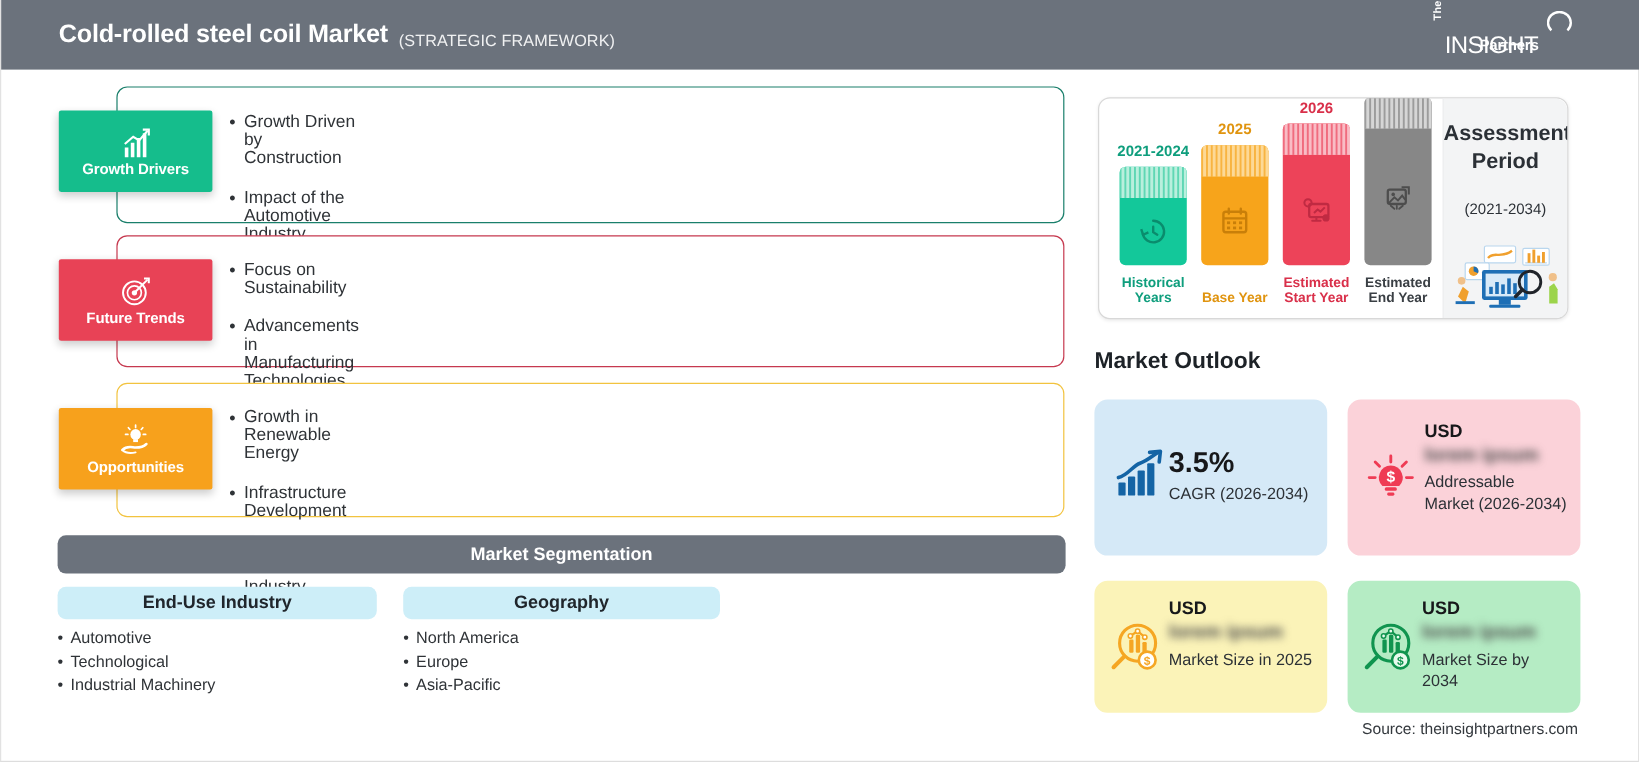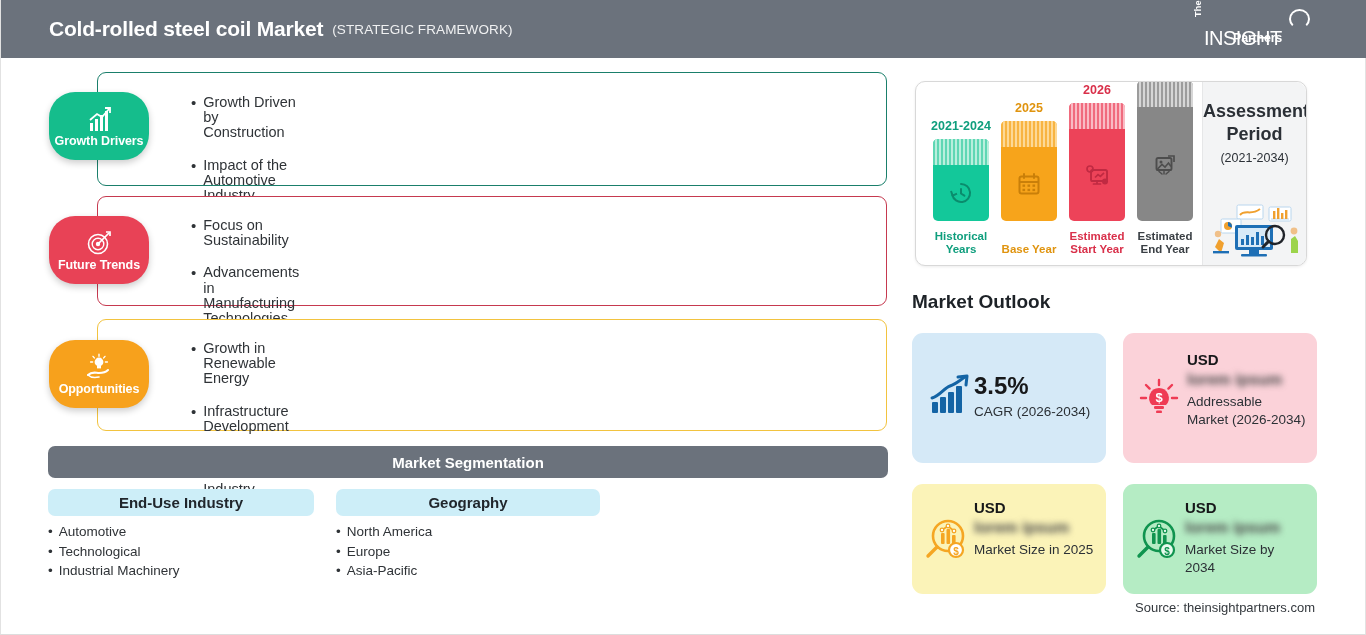--- a/index.html
+++ b/index.html
@@ -20,21 +20,21 @@
 
   
   #header {
     position: absolute; left: 0; top: 0;
     width: 1366px; height: 58px;
     background: #6b727c;
     display: flex; align-items: center;
   }
   #header-title-wrap {
     margin-left: 48px;
-    display: flex; align-items: center; gap: 9px;
+    display: flex; align-items: flex-end; gap: 9px;
   }
   #header-title {
     color: #ffffff; font-size: 21px; font-weight: bold;
     letter-spacing: -0.2px;
   }
   #header-subtitle {
     color: #f0f1f2; font-size: 13.5px; font-weight: normal;
     letter-spacing: 0.1px;
   }
   #logo {
@@ -68,22 +68,22 @@
   
   .section-row { position: absolute; }
   .sec-box {
     position: absolute;
     background: #ffffff;
     border: 1.3px solid #cccccc;
     border-radius: 9px;
   }
   .sec-badge {
     position: absolute;
-    width: 100px; height: 68px;
-    border-radius: 26px;
+    width: 128px; height: 68px;
+    border-radius: 2px;
     display: flex; flex-direction: column;
     align-items: center; justify-content: center;
     box-shadow: 0 3px 7px rgba(0,0,0,0.20);
     z-index: 4;
   }
   .sec-badge .badge-label {
     color: #ffffff; font-size: 12.5px; font-weight: bold;
     margin-top: 1px; letter-spacing: -0.1px;
   }
   .sec-badge .badge-icon {
@@ -167,21 +167,21 @@
     width: 104px; height: 185px;
     background: #f3f4f5;
     border-left: 1px solid #e6e7e8;
     border-radius: 0 10px 10px 0;
   }
   #assess-right .ar-title {
     margin-top: 18px; text-align: center;
     font-size: 18px; font-weight: bold; color: #2b3036; line-height: 1.3;
   }
   #assess-right .ar-sub {
-    margin-top: 4px; text-align: center;
+    margin-top: 20px; text-align: center;
     font-size: 12.5px; color: #2b3036;
   }
   #assess-illus {
     position: absolute; left: 4px; bottom: 6px;
     width: 96px; height: 58px;
   }
 
   
   #outlook-title {
     position: absolute; left: 911px; top: 291px;

